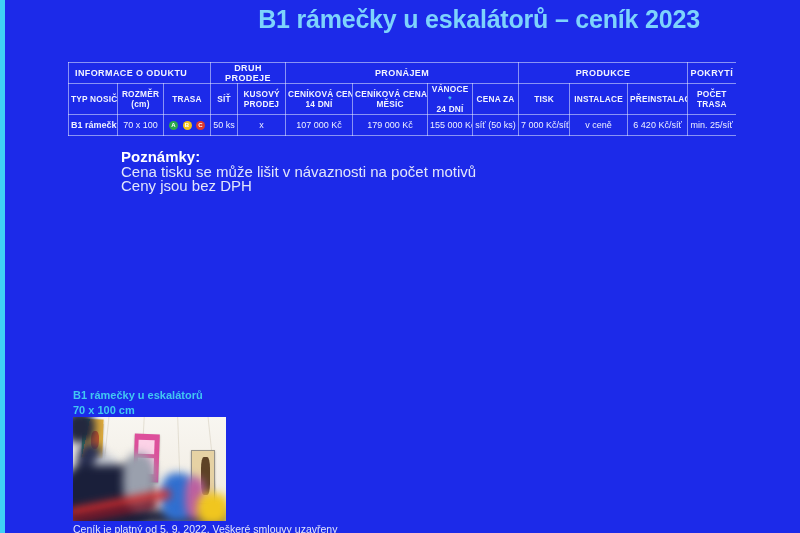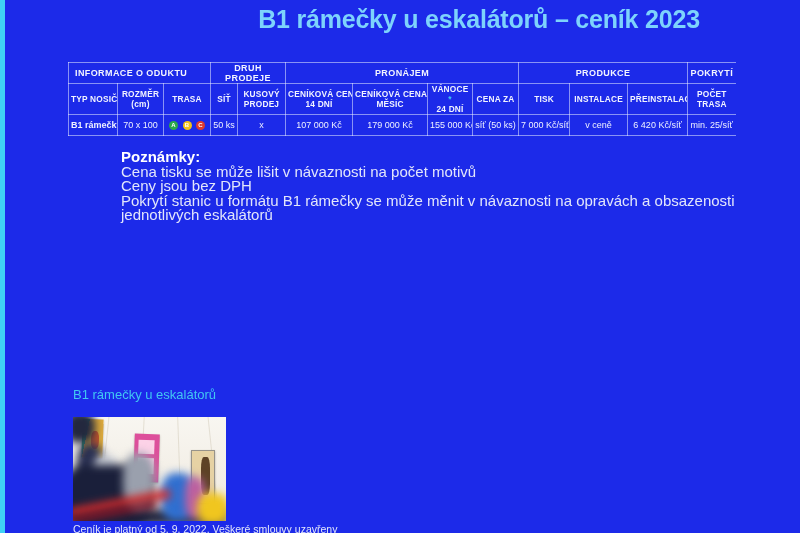--- a/index.html
+++ b/index.html
@@ -36,21 +36,21 @@
     font-size:6px;line-height:9.5px;font-weight:700;color:#fff;text-align:center;
     margin:0 1px;vertical-align:middle;
   }
   .badge-a{background:#2ba84a;}
   .badge-b{background:#f3c318;}
   .badge-c{background:#dd3a2e;}
   
   .notes{position:absolute;left:73px;top:150px;font-size:15px;line-height:14.6px;color:#e2e6fb;margin-left:48px;}
   .notes .hd{font-weight:700;color:#ffffff;}
   
-  .fig-caption{position:absolute;left:73px;top:388px;font-size:13px;line-height:14.5px;font-weight:400;color:#41c8f2;}
+  .fig-caption{position:absolute;left:73px;top:388px;font-size:11px;line-height:14.5px;font-weight:700;color:#41c8f2;}
   .photo{
     position:absolute;left:73px;top:417px;width:153px;height:104px;overflow:hidden;
     background:linear-gradient(180deg,#f8f6f1,#efe9de);
   }
   .photo *{position:absolute;}
   .seam{width:1px;height:120px;top:-8px;background:#d9d2c3;opacity:0.65;}
   .s1{left:30px;transform:rotate(6deg);}
   .s2{left:68px;transform:rotate(3deg);}
   .s3{left:106px;transform:rotate(-2deg);}
   .s4{left:140px;transform:rotate(-6deg);}
@@ -178,25 +178,25 @@
     <td>6 420 Kč/síť</td>
     <td class="no-r">min. 25/síť</td>
   </tr>
 </tbody>
   </table>
 
 <div class="notes">
   <div class="hd">Poznámky:</div>
   <div>Cena tisku se může lišit v návaznosti na počet motivů</div>
   <div>Ceny jsou bez DPH</div>
-  <div>Pokrytí stanic u formátu B1 rámečky se může měnit v návaznosti na opravách a obsazenosti jednotlivých eskalátorů</div>
 </div>
 
 <div class="fig-caption">
   <div>B1 rámečky u eskalátorů</div>
+  <div>70 x 100 cm</div>
 </div>
 
 <div class="photo">
   <div class="seam s1"></div>
   <div class="seam s2"></div>
   <div class="seam s3"></div>
   <div class="seam s4"></div>
   <div class="poster p1">
       <div class="blob"></div>
     </div>

